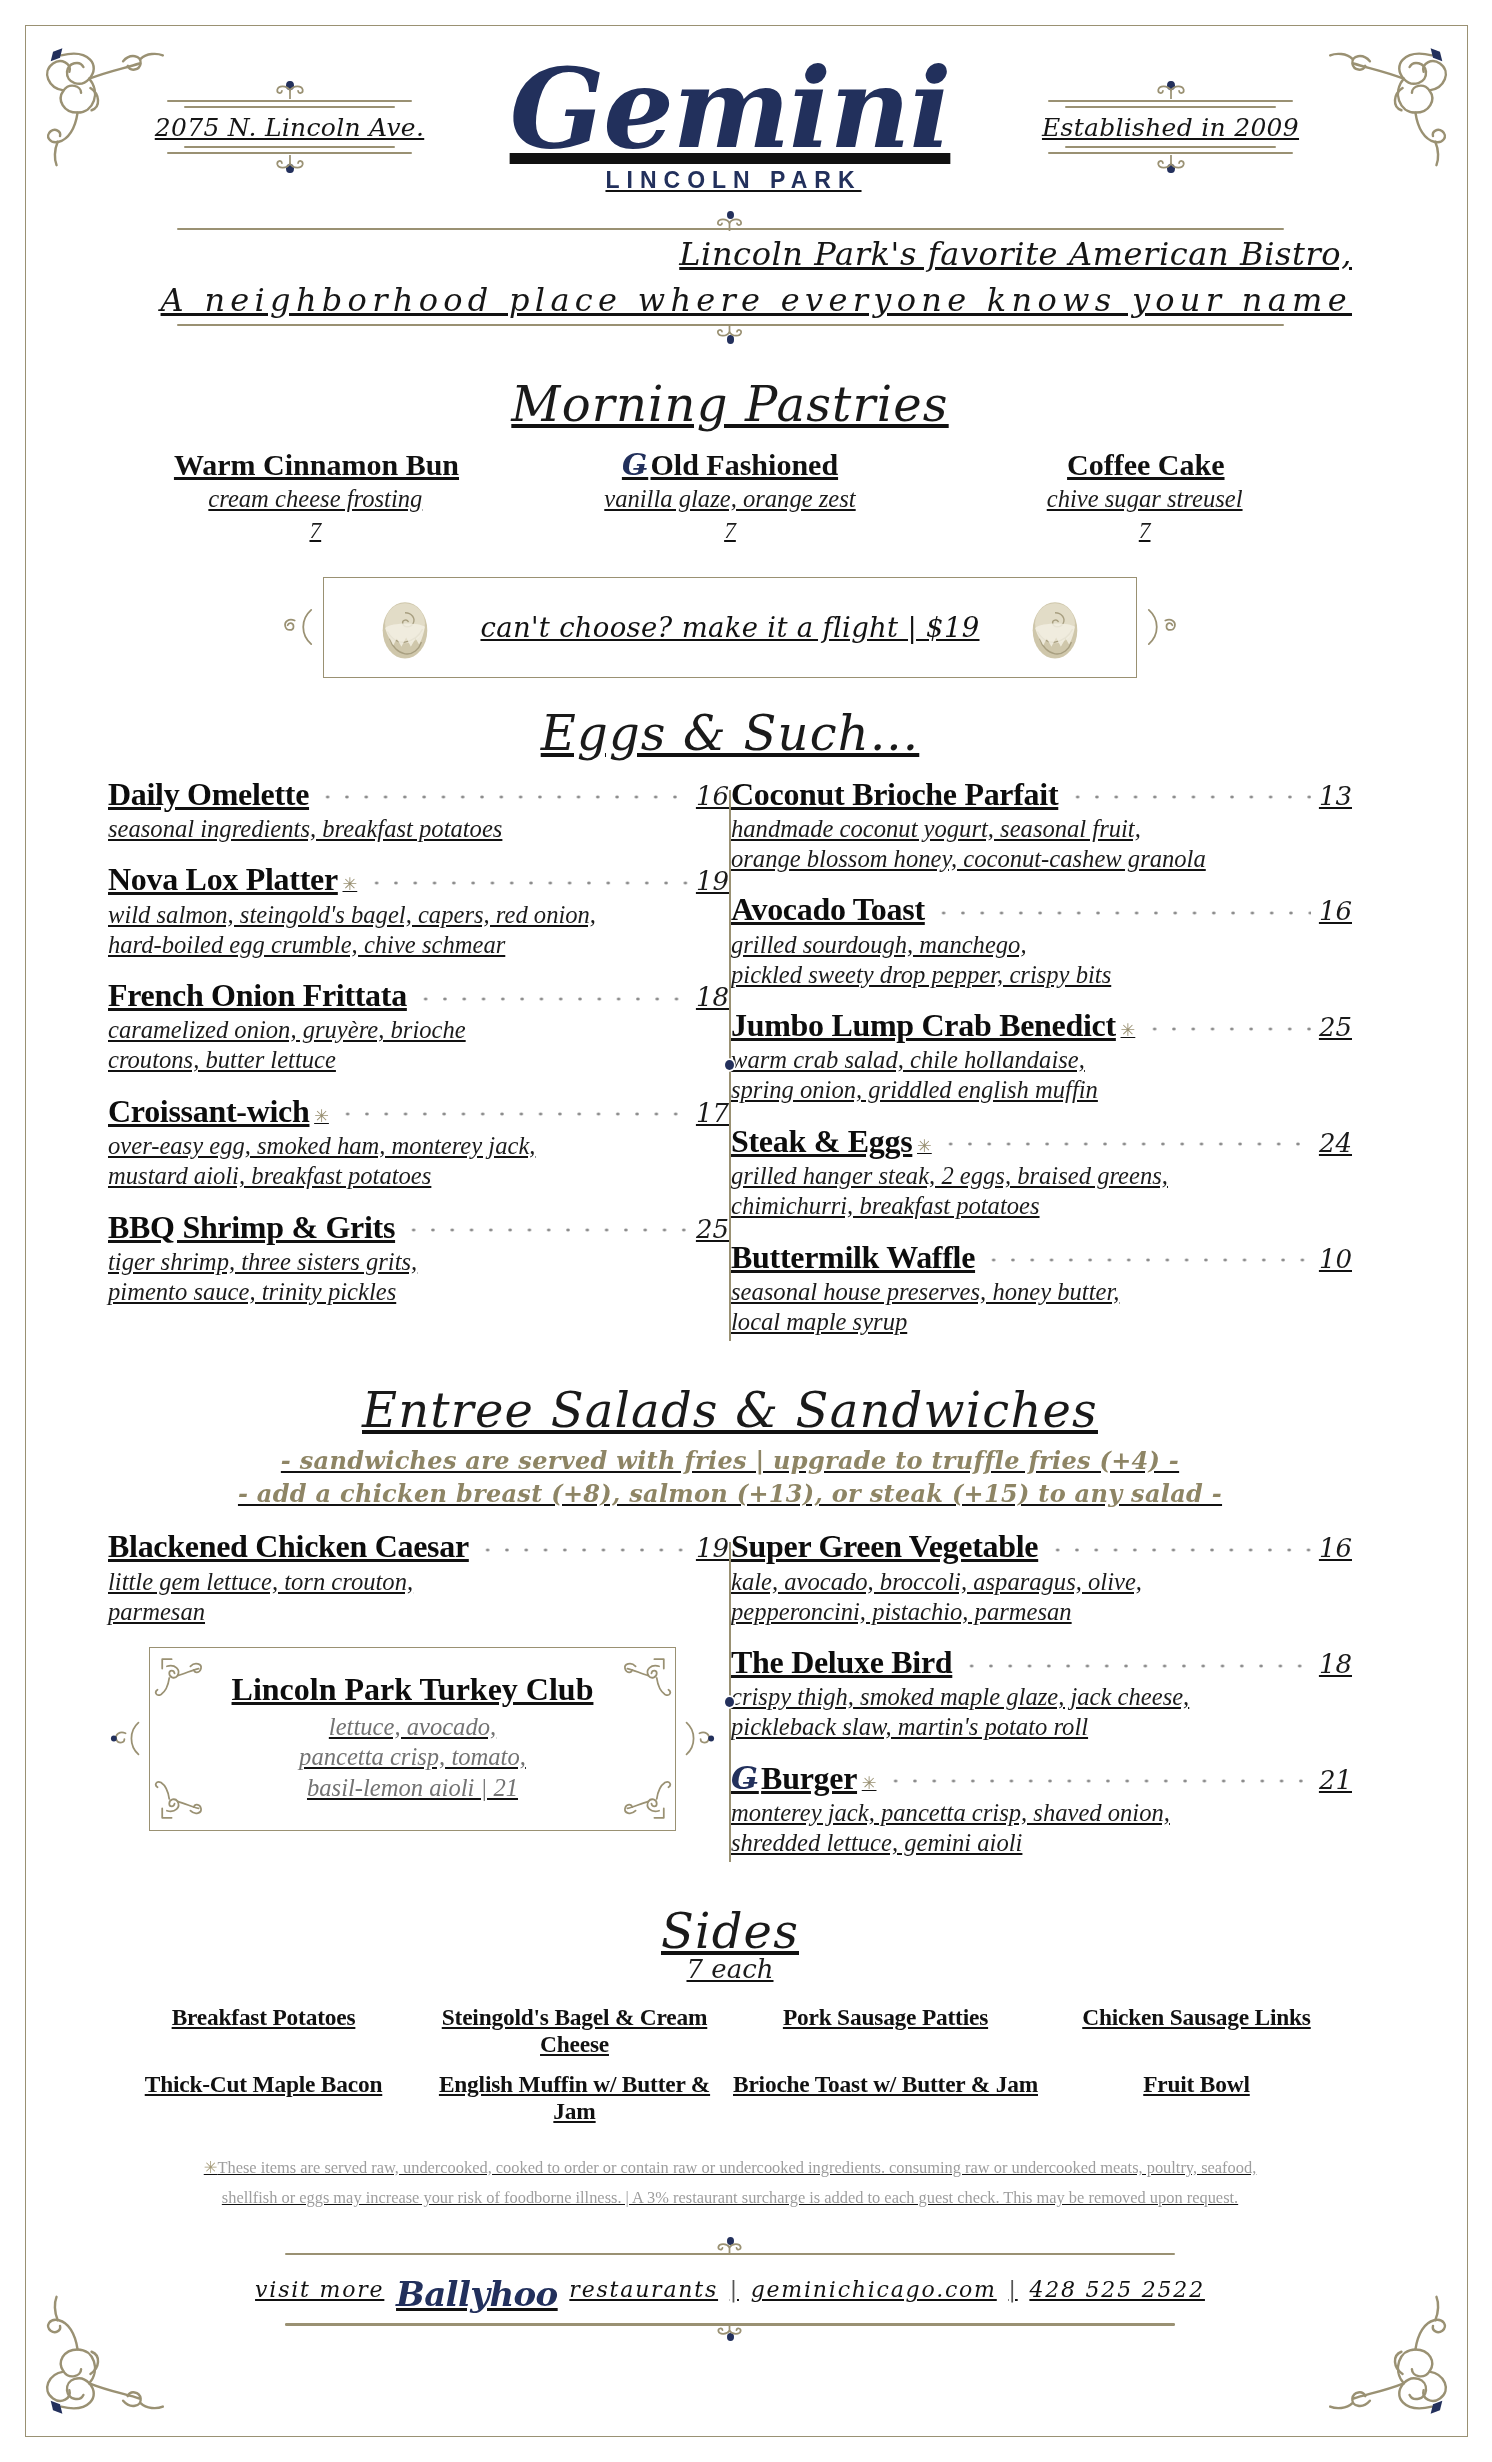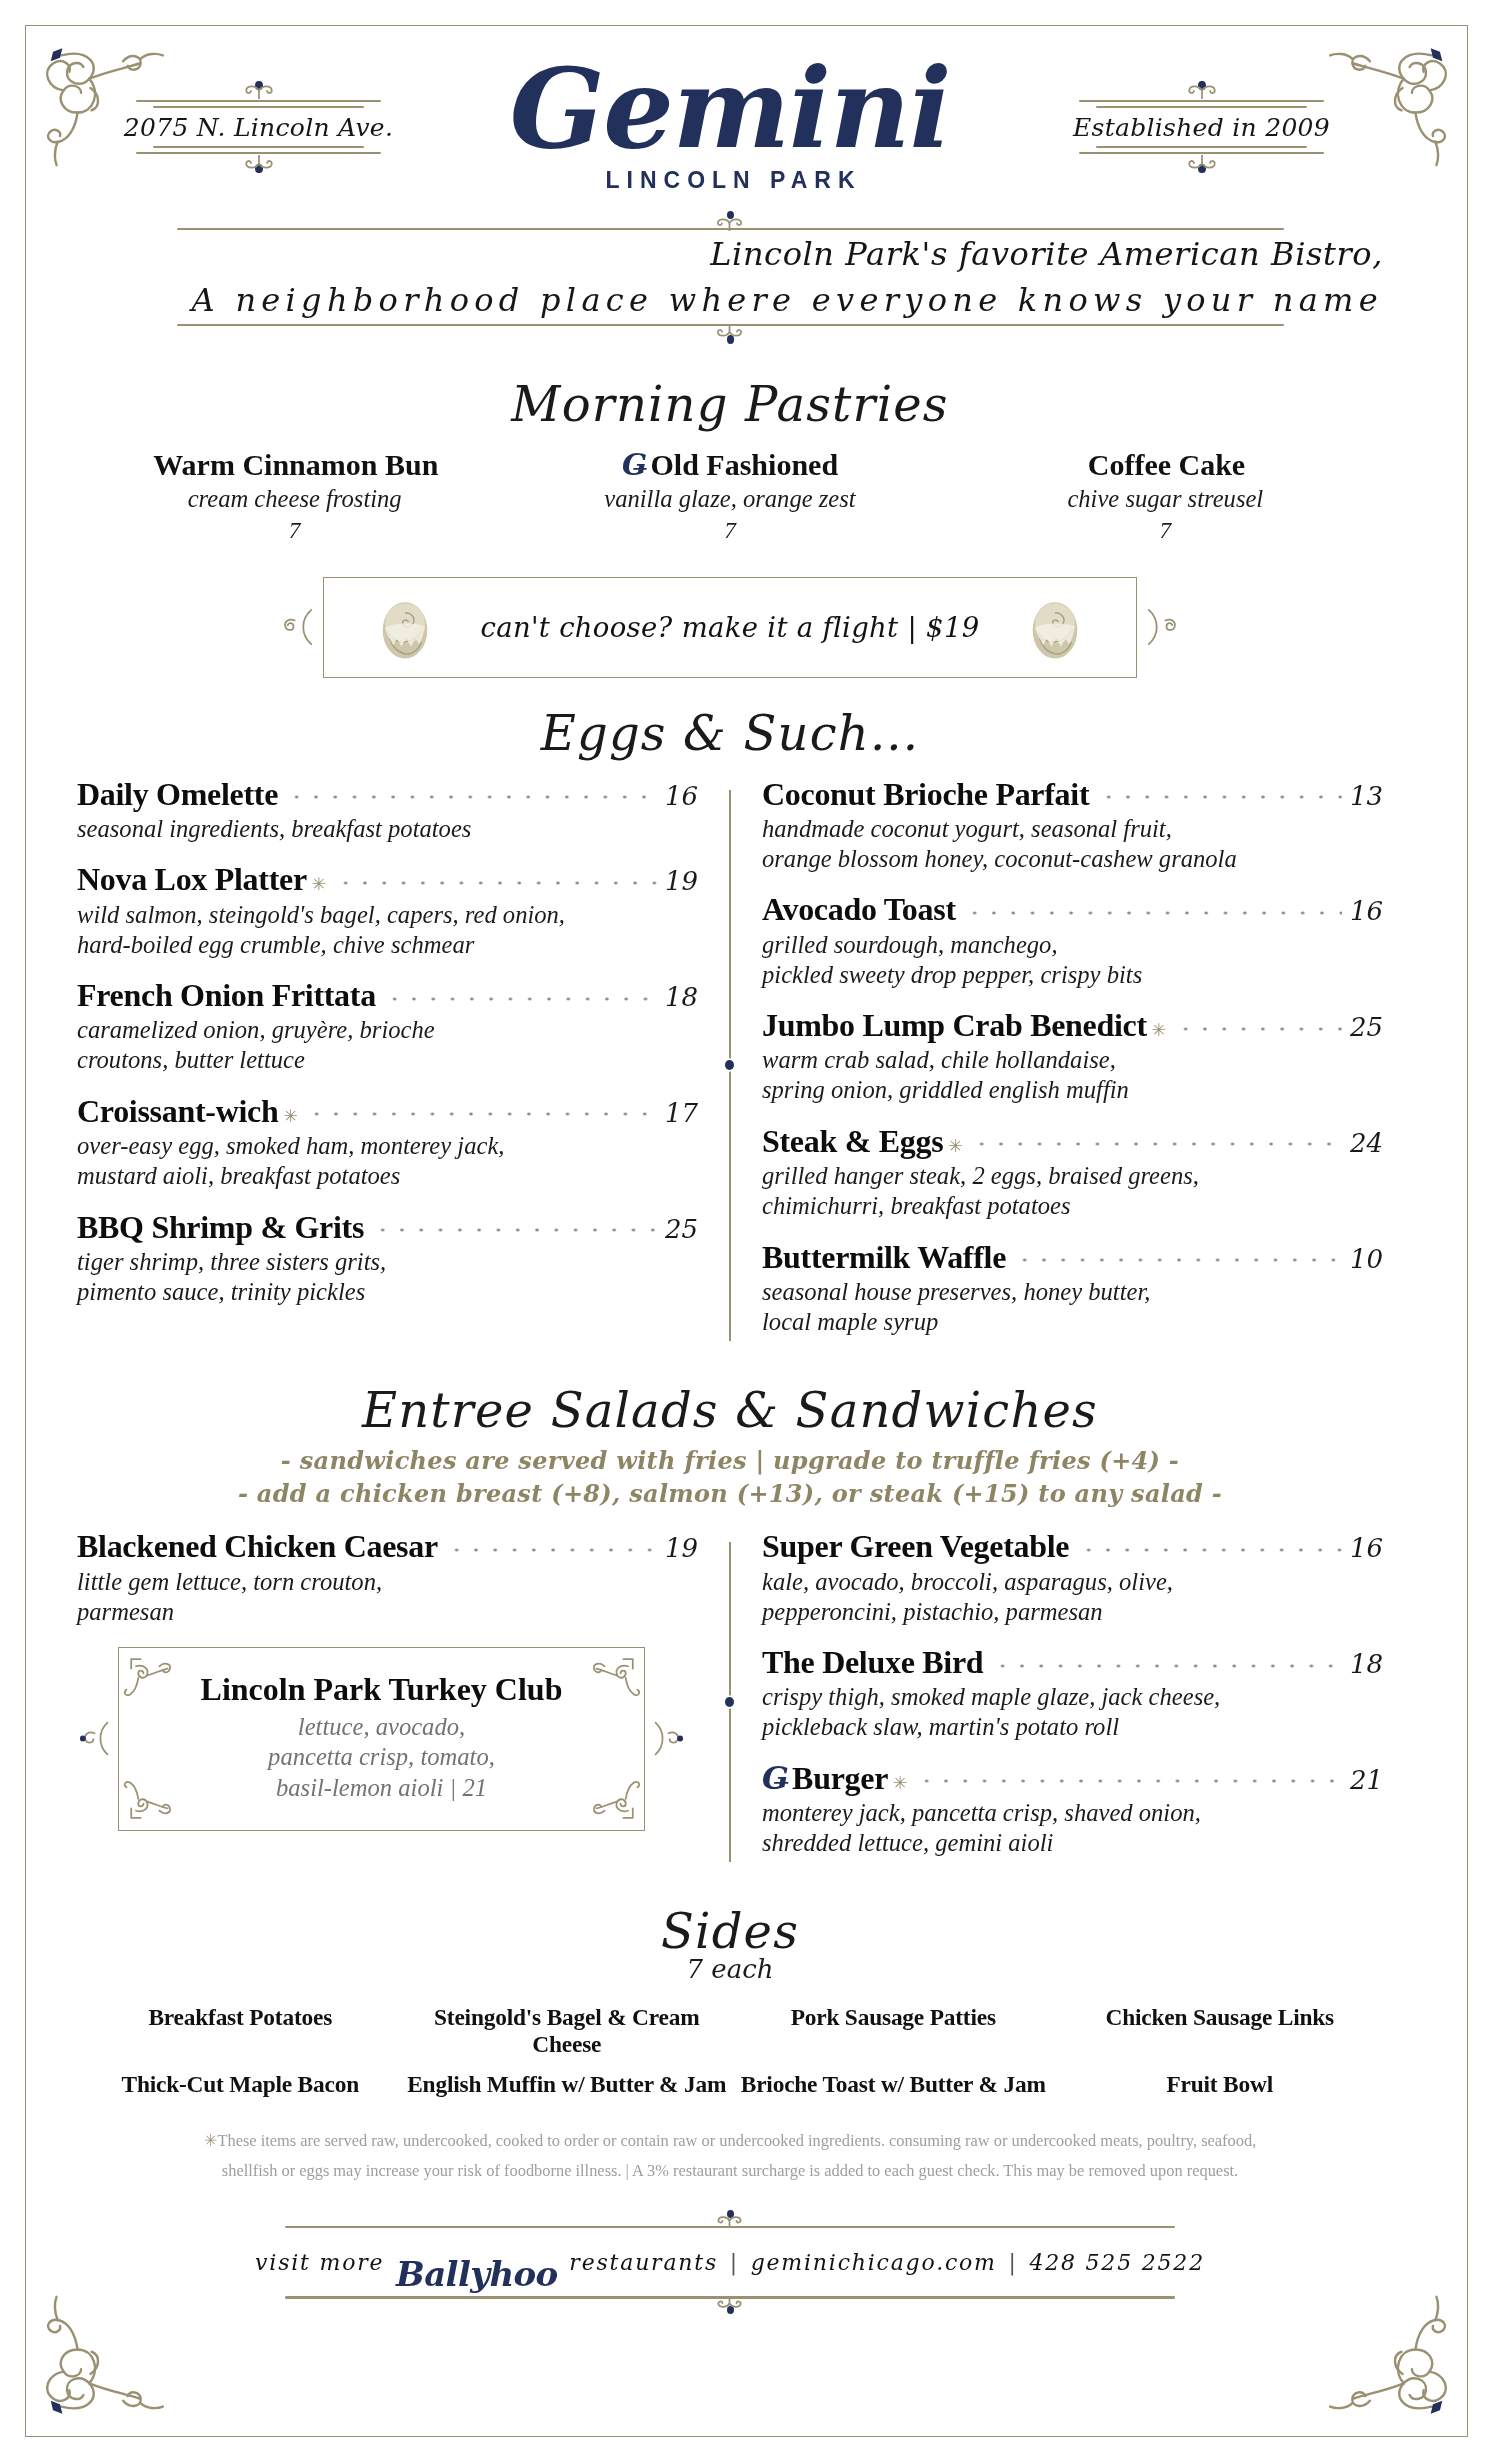--- a/index.html
+++ b/index.html
@@ -32,21 +32,22 @@
   .corner.tr { right: 24.6px; top: 24.6px;  transform: scaleX(-1); }
   .corner.bl { left: 24.6px;  bottom: 24.6px; transform: scaleY(-1); }
   .corner.br { right: 24.6px; bottom: 24.6px; transform: scale(-1,-1); }
 
   
   .page {
     position: absolute;
     left: 0; top: 0;
     width: 1460px;
     box-sizing: border-box;
-    padding: 0 77px;
+    padding: 0 108px;
+    text-decoration: underline;
   }
 
   
   .header-row {
     display: flex;
     align-items: center;
     justify-content: space-between;
     padding-top: 61px;
     height: 193px;
     box-sizing: border-box;
@@ -445,21 +446,21 @@
     padding: 10.5px 0 9.4px 0;
   }
   .ballyhoo {
     font-family: "DejaVu Serif", serif;
     font-style: italic;
     font-weight: bold;
     font-size: 34px;
     color: #22305c;
     letter-spacing: -0.6px;
     position: relative;
-    top: 11px;
+    top: 4px;
     text-align: right;
   }
   .fsep { color: #555; font-style: normal; }
 </style>
 </head>
 <body>
 
 <div class="frame-border"></div>
 
 <div class="corner tl">

